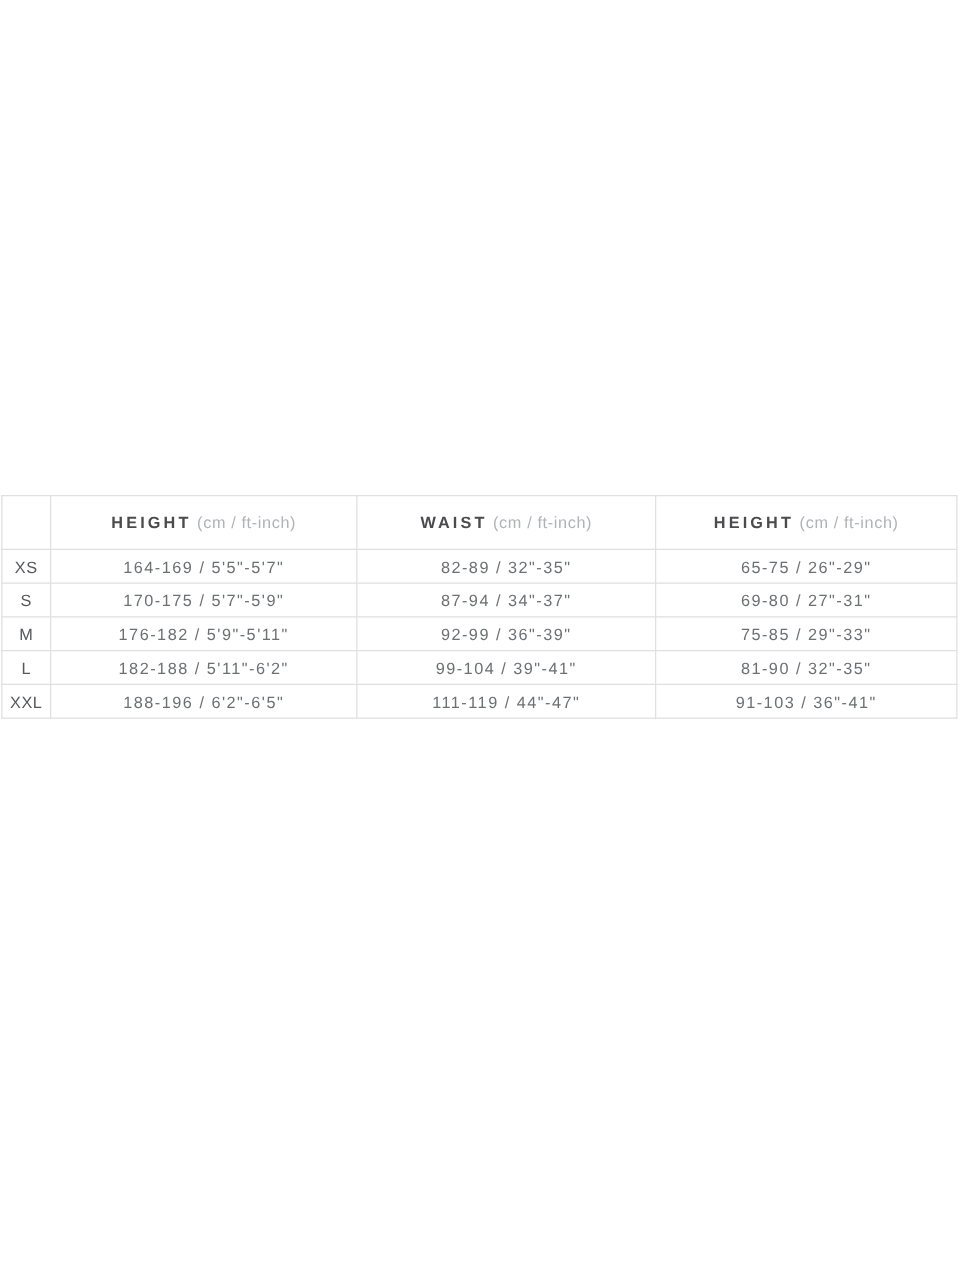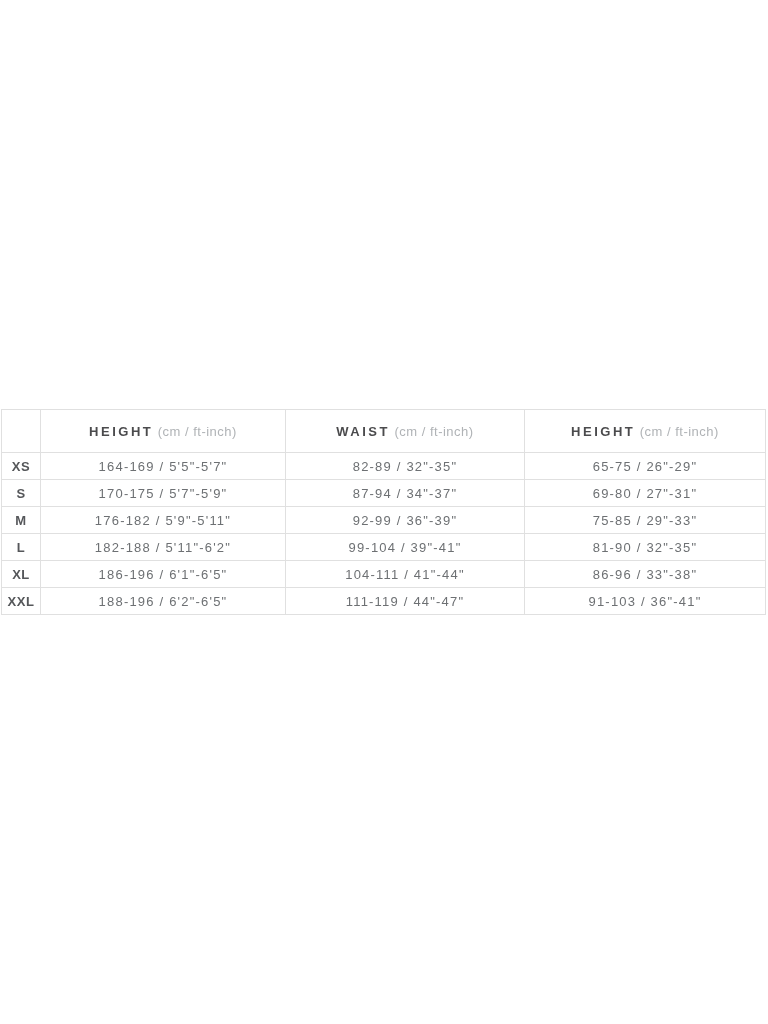--- a/index.html
+++ b/index.html
@@ -10,21 +10,21 @@
   }
   body {
     position: relative;
     width: 768px;
     height: 1024px;
     overflow: hidden;
   }
   table.size-chart {
     position: absolute;
     left: 1px;
-    top: 409px;
+    top: 396px;
     width: 764px;
     border-collapse: collapse;
     table-layout: fixed;
     background: #ffffff;
   }
   .size-chart th,
   .size-chart td {
     border: 1px solid #e0e0e0;
     text-align: center;
     vertical-align: middle;
@@ -46,21 +46,21 @@
     font-size: 13px;
     letter-spacing: 2.5px;
   }
   .col-unit {
     color: #b0b3b6;
     font-size: 13px;
     letter-spacing: 0.5px;
     font-weight: normal;
   }
   .size-label {
-    font-weight: bold;
+    font-weight: normal;
     color: #55575a;
     font-size: 13px;
     letter-spacing: 0.5px;
   }
   td.value {
     color: #6d7073;
     font-size: 13px;
     letter-spacing: 1.2px;
   }
 </style>
@@ -110,25 +110,19 @@
       <td class="value">92-99 / 36"-39"</td>
       <td class="value">75-85 / 29"-33"</td>
     </tr>
     <tr>
       <th class="size-label">L</th>
       <td class="value">182-188 / 5'11"-6'2"</td>
       <td class="value">99-104 / 39"-41"</td>
       <td class="value">81-90 / 32"-35"</td>
     </tr>
     <tr>
-      <th class="size-label">XL</th>
-      <td class="value">186-196 / 6'1"-6'5"</td>
-      <td class="value">104-111 / 41"-44"</td>
-      <td class="value">86-96 / 33"-38"</td>
-    </tr>
-    <tr>
       <th class="size-label">XXL</th>
       <td class="value">188-196 / 6'2"-6'5"</td>
       <td class="value">111-119 / 44"-47"</td>
       <td class="value">91-103 / 36"-41"</td>
     </tr>
   </tbody>
 </table>
 
 </body></html>

